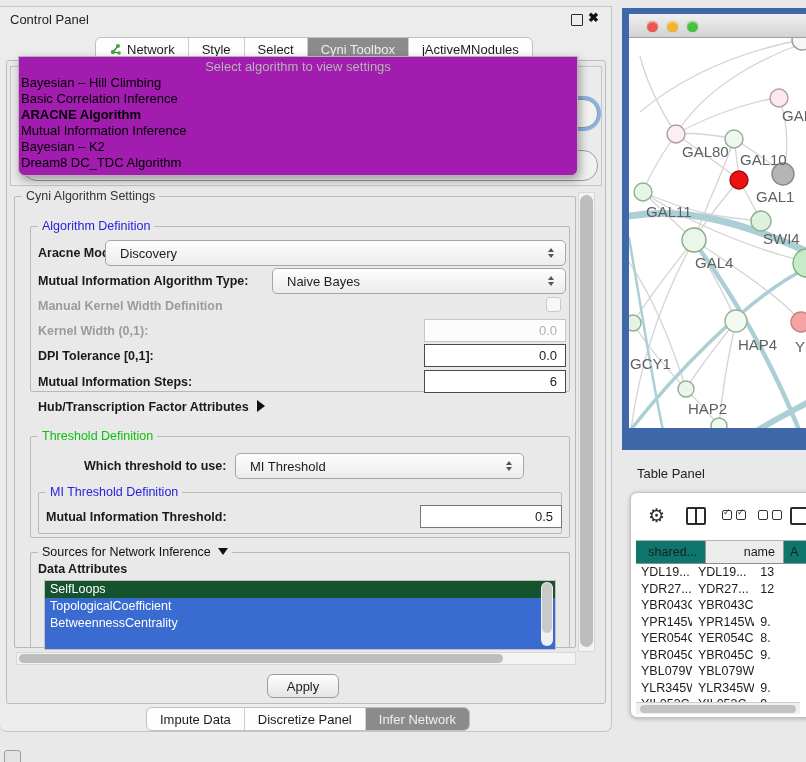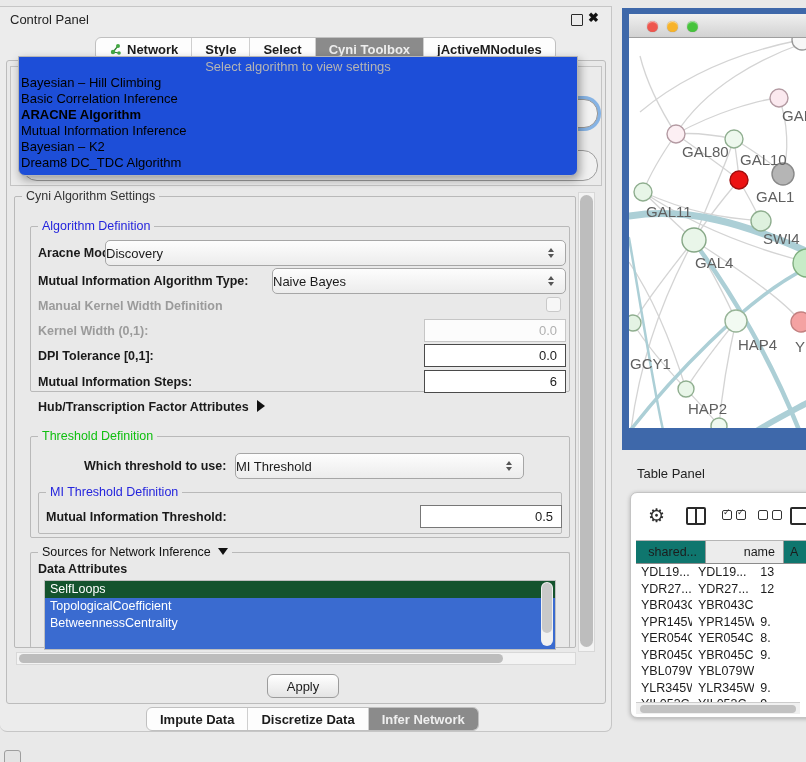--- a/index.html
+++ b/index.html
@@ -8,48 +8,48 @@
   .abs{position:absolute;}
   
   #cp-window{left:0;top:6px;width:612px;height:726px;background:#ececec;
              border:1px solid #c6c6c6;border-left:none;border-radius:0 0 7px 7px;box-sizing:border-box;}
   #cp-title{left:10px;top:12px;font-size:13px;color:#232323;}
   #cp-float{left:571px;top:14px;width:10px;height:10px;border:1.7px solid #2b2b2b;border-radius:1px;}
   #cp-close{left:588px;top:10px;font-size:13px;font-weight:bold;color:#111;}
   
   .seg{display:flex;height:22px;background:#fdfdfd;border:1px solid #c0c0c0;border-radius:6px;
        overflow:hidden;font-size:13px;align-items:stretch;}
-  .seg .tab{display:flex;align-items:center;padding:0 13px;color:#1c1c1c;border-right:1px solid #cfcfcf;white-space:nowrap;font-weight:bold;}
+  .seg .tab{display:flex;align-items:center;padding:0 13px;color:#1c1c1c;border-right:1px solid #cfcfcf;white-space:nowrap;}
   .seg .tab:last-child{border-right:none;}
   .seg .tab.active{background:#8b8b8b;color:#efefef;}
   #top-tabs{left:95px;top:37px;}
   #bottom-tabs{left:146px;top:707px;}
   .net-ico{width:13px;height:13px;margin-right:5px;}
   
   #content-panel{left:6px;top:60px;width:600px;height:644px;border:1px solid #bcbcbc;background:#e9e9e9;border-radius:3px;box-sizing:border-box;}
   #algo-panel{left:10px;top:66px;width:592px;height:120px;border:1px solid #c4c4c4;background:#ebebeb;box-sizing:border-box;}
   #combo-remnant1{left:540px;top:99px;width:58px;height:29px;border:1px solid #979797;border-radius:14px;
                   background:#f2f2f2;box-shadow:0 0 0 3px rgba(100,160,225,.75);box-sizing:border-box;}
   #combo-remnant2{left:22px;top:150px;width:576px;height:31px;border:1px solid #9e9e9e;border-radius:15px;background:#f1f1f1;box-sizing:border-box;}
   
-  #algo-popup{left:18px;top:56px;width:560px;background:#1d4ed8;border:1px solid #b5b5b5;
+  #algo-popup{left:18px;top:56px;width:560px;background:#a21caf;border:1px solid #b5b5b5;
               border-radius:0 0 7px 7px;box-shadow:2px 4px 10px rgba(0,0,0,.35);padding:2px 0 4px 0;z-index:50;box-sizing:border-box;}
   #algo-popup .hdr{text-align:center;color:#b4b4b4;font-size:13px;line-height:16px;}
   #algo-popup .item{font-size:13px;line-height:16px;padding-left:2px;color:#000;}
   #algo-popup .item.bold{font-weight:bold;}
   
   .group{border:1px solid #b9b9b9;border-radius:2px;box-sizing:border-box;background:transparent;}
   .gtitle{position:absolute;font-size:12.5px;background:#e9e9e9;padding:0 4px;white-space:nowrap;}
   .blue{color:#2424dd;}
   .green{color:#0fbf0f;}
   .lbl{position:absolute;font-size:12.5px;font-weight:bold;color:#1a1a1a;white-space:nowrap;}
   .lbl.dis{color:#9b9b9b;}
   .combo{position:absolute;height:26px;border:1px solid #a6a6a6;border-radius:5px;
          background:linear-gradient(#fdfdfd,#ececec);box-sizing:border-box;display:flex;align-items:center;font-size:13px;}
-  .combo .val{}
+  .combo .val{padding-left:14px;}
   .spin{margin-left:auto;margin-right:11px;display:flex;flex-direction:column;align-items:center;gap:2px;}
   .tri-up{width:0;height:0;border-left:3.5px solid transparent;border-right:3.5px solid transparent;border-bottom:4.5px solid #555;}
   .tri-dn{width:0;height:0;border-left:3.5px solid transparent;border-right:3.5px solid transparent;border-top:4.5px solid #555;}
   .field{position:absolute;width:142px;height:23px;background:#fff;border:1px solid #9a9a9a;box-sizing:border-box;
          font-size:13px;text-align:right;padding:3px 8px 0 0;}
   .field.dark{border-color:#4a4a4a;}
   .field.dis{border-color:#c6c6c6;color:#b0b0b0;background:#fcfcfc;}
   .checkbox{position:absolute;width:15px;height:15px;border:1px solid #c9c9c9;border-radius:3px;background:#f7f7f7;box-sizing:border-box;}
   .arrow-right{display:inline-block;width:0;height:0;border-top:6px solid transparent;border-bottom:6px solid transparent;border-left:8px solid #111;margin-left:8px;vertical-align:-1px;}
   .arrow-down{display:inline-block;width:0;height:0;border-left:5.5px solid transparent;border-right:5.5px solid transparent;border-top:7px solid #111;margin-left:7px;vertical-align:1px;}
@@ -222,21 +222,21 @@
 <div class="abs" id="set-hsb">
     <div class="thumb"></div>
   </div>
 
 <div class="abs" id="apply-btn">Apply</div>
 <div class="abs seg" id="bottom-tabs">
   <div class="tab">
       <span>Impute Data</span>
     </div>
   <div class="tab">
-      <span>Discretize Data</span>
+      <span>Discretize Panel</span>
     </div>
   <div class="tab active">
       <span>Infer Network</span>
     </div>
 </div>
 <div class="abs" id="corner-icon"></div>
 
 <div class="abs" id="net-window">
   <div class="abs" id="net-titlebar">
     <span class="tlight" style="left:18px;background:#ee564e;"></span>

